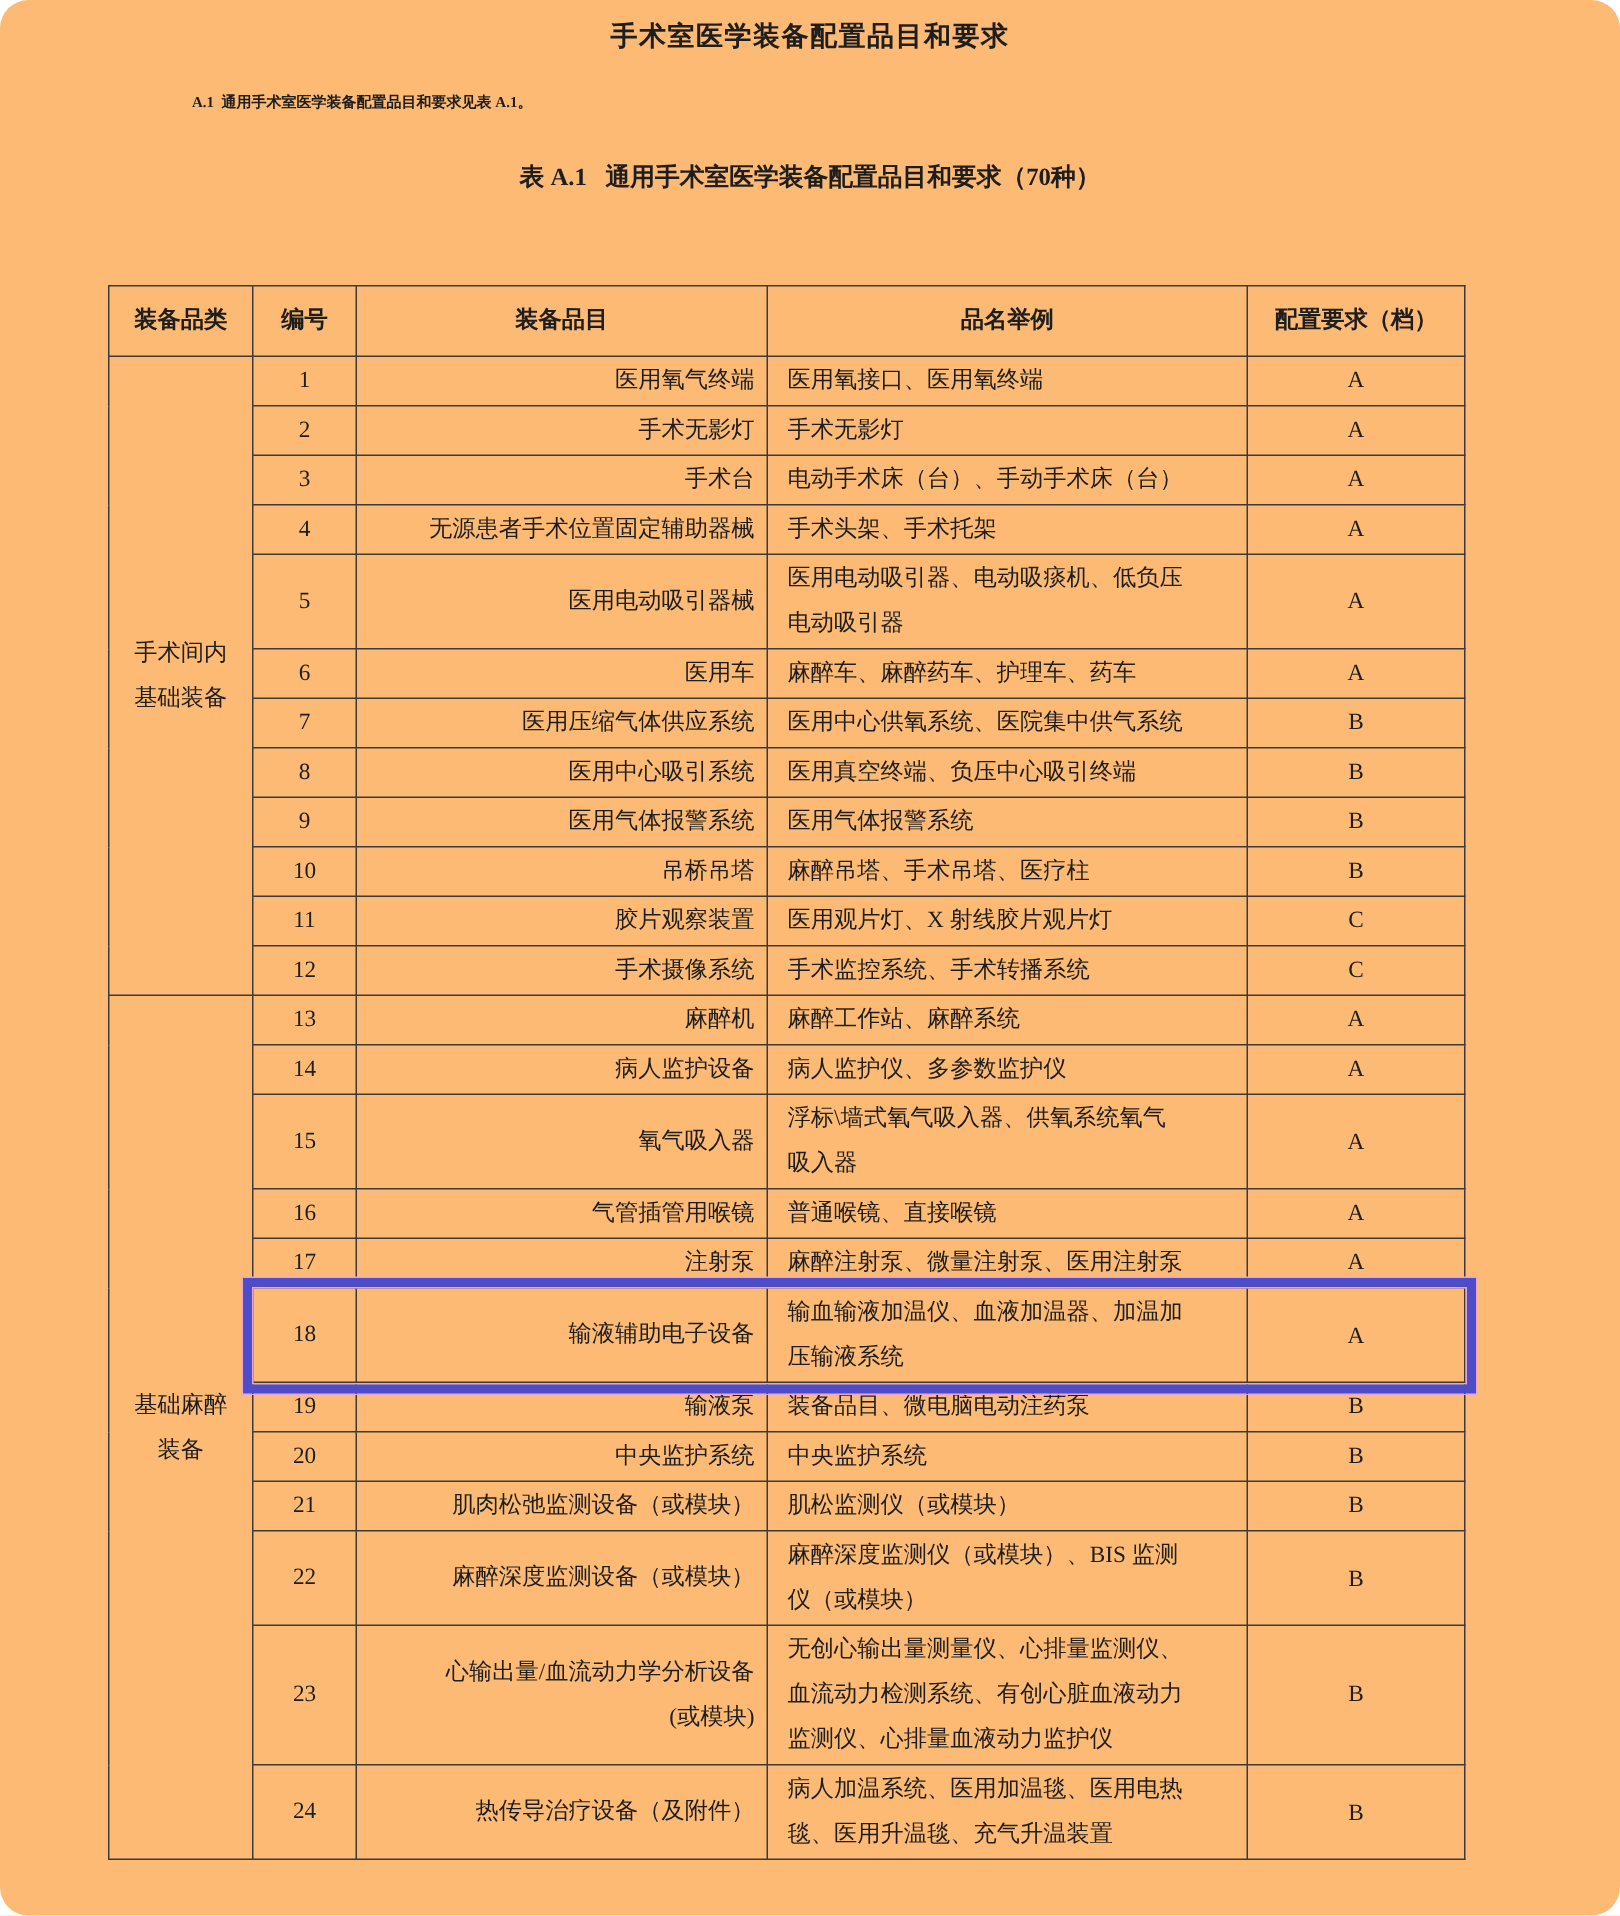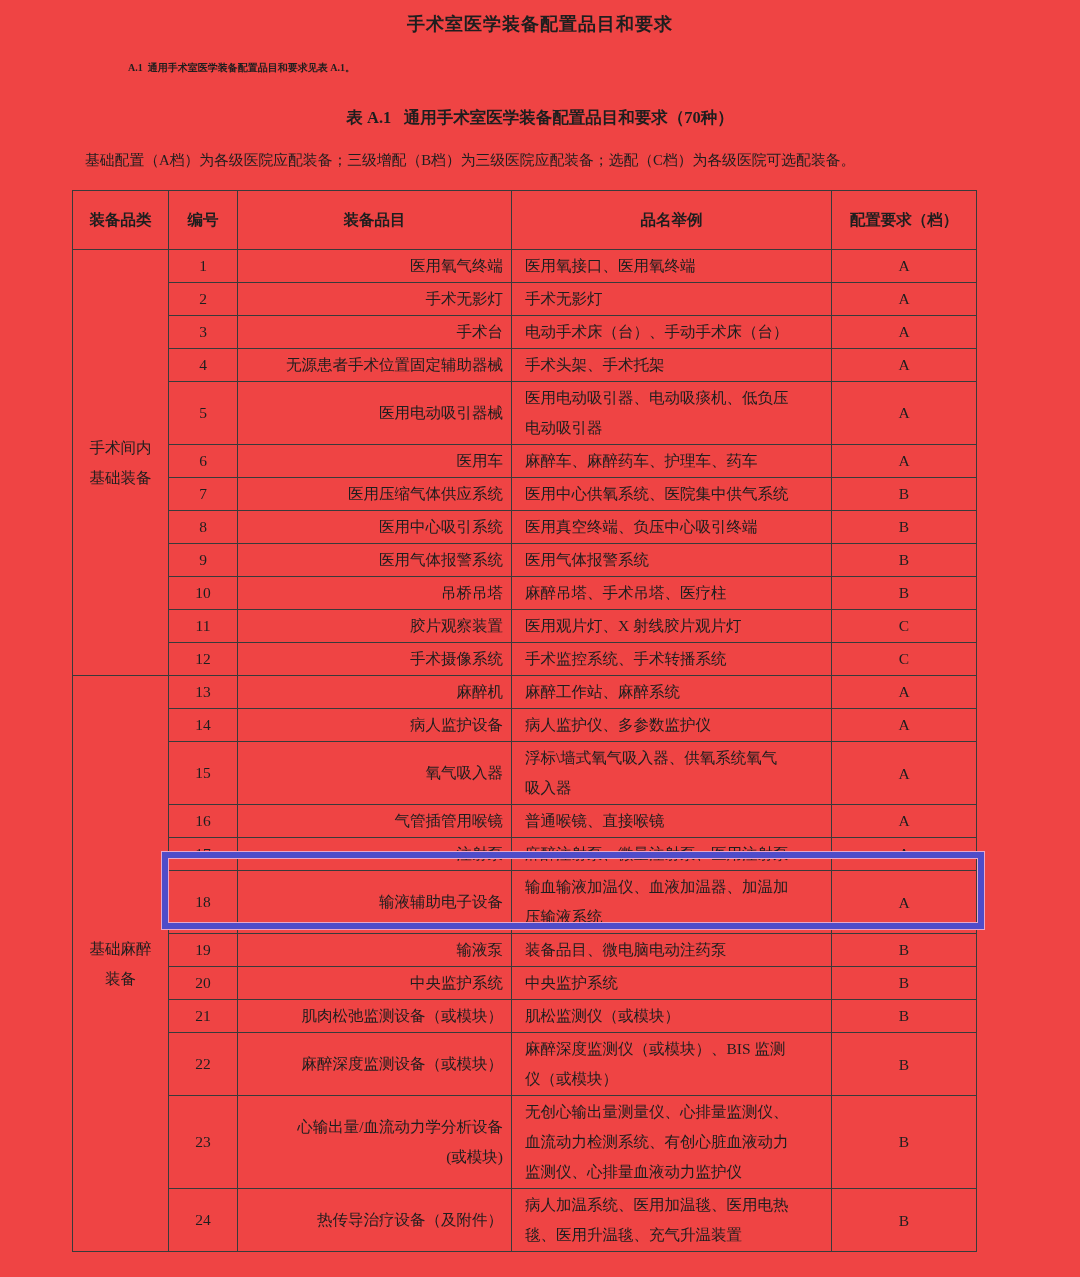--- a/index.html
+++ b/index.html
@@ -5,22 +5,23 @@
   * { margin: 0; padding: 0; box-sizing: border-box; }
   html, body { background: #ffffff; }
   body {
     font-family: "Liberation Serif", "DejaVu Serif", serif;
     color: #1e1e1e;
   }
   .page {
     position: relative;
     width: 1080px;
     height: 1277px;
-    background: #ef4444;
+    background: #fdba74;
     overflow: hidden;
+    border-radius: 19px;
   }
   .doc-title {
     position: absolute;
     top: 12px;
     left: 0;
     width: 100%;
     text-align: center;
     font-size: 18px;
     font-weight: bold;
     letter-spacing: 1px;
@@ -62,21 +63,21 @@
     font-size: 15.5px;
   }
   table.equip th, table.equip td {
     border: 1.4px solid #3a3a3a;
     vertical-align: middle;
     line-height: 30px;
     white-space: pre-line;
     overflow: hidden;
   }
   table.equip th {
-    height: 59px;
+    height: 47px;
     font-weight: bold;
     text-align: center;
     font-size: 15.5px;
     margin-top: 32px;
   }
   col.c-cat   { width: 96px; }
   col.c-no    { width: 69px; }
   col.c-item  { width: 274px; }
   col.c-ex    { width: 320px; }
   col.c-grade { width: 145px; }
@@ -119,21 +120,20 @@
 <body>
 
 <div class="page">
 
   <div class="doc-title">手术室医学装备配置品目和要求</div>
 
   <div class="intro">A.1  通用手术室医学装备配置品目和要求见表 A.1。</div>
 
   <div class="table-title">表 A.1   通用手术室医学装备配置品目和要求（70种）</div>
 
-  <div class="note">基础配置（A档）为各级医院应配装备；三级增配（B档）为三级医院应配装备；选配（C档）为各级医院可选配装备。</div>
 
   <table class="equip">
     <colgroup>
       <col class="c-cat">
         <col class="c-no">
         <col class="c-item">
         <col class="c-ex">
         <col class="c-grade">
     </colgroup>
     <thead>

